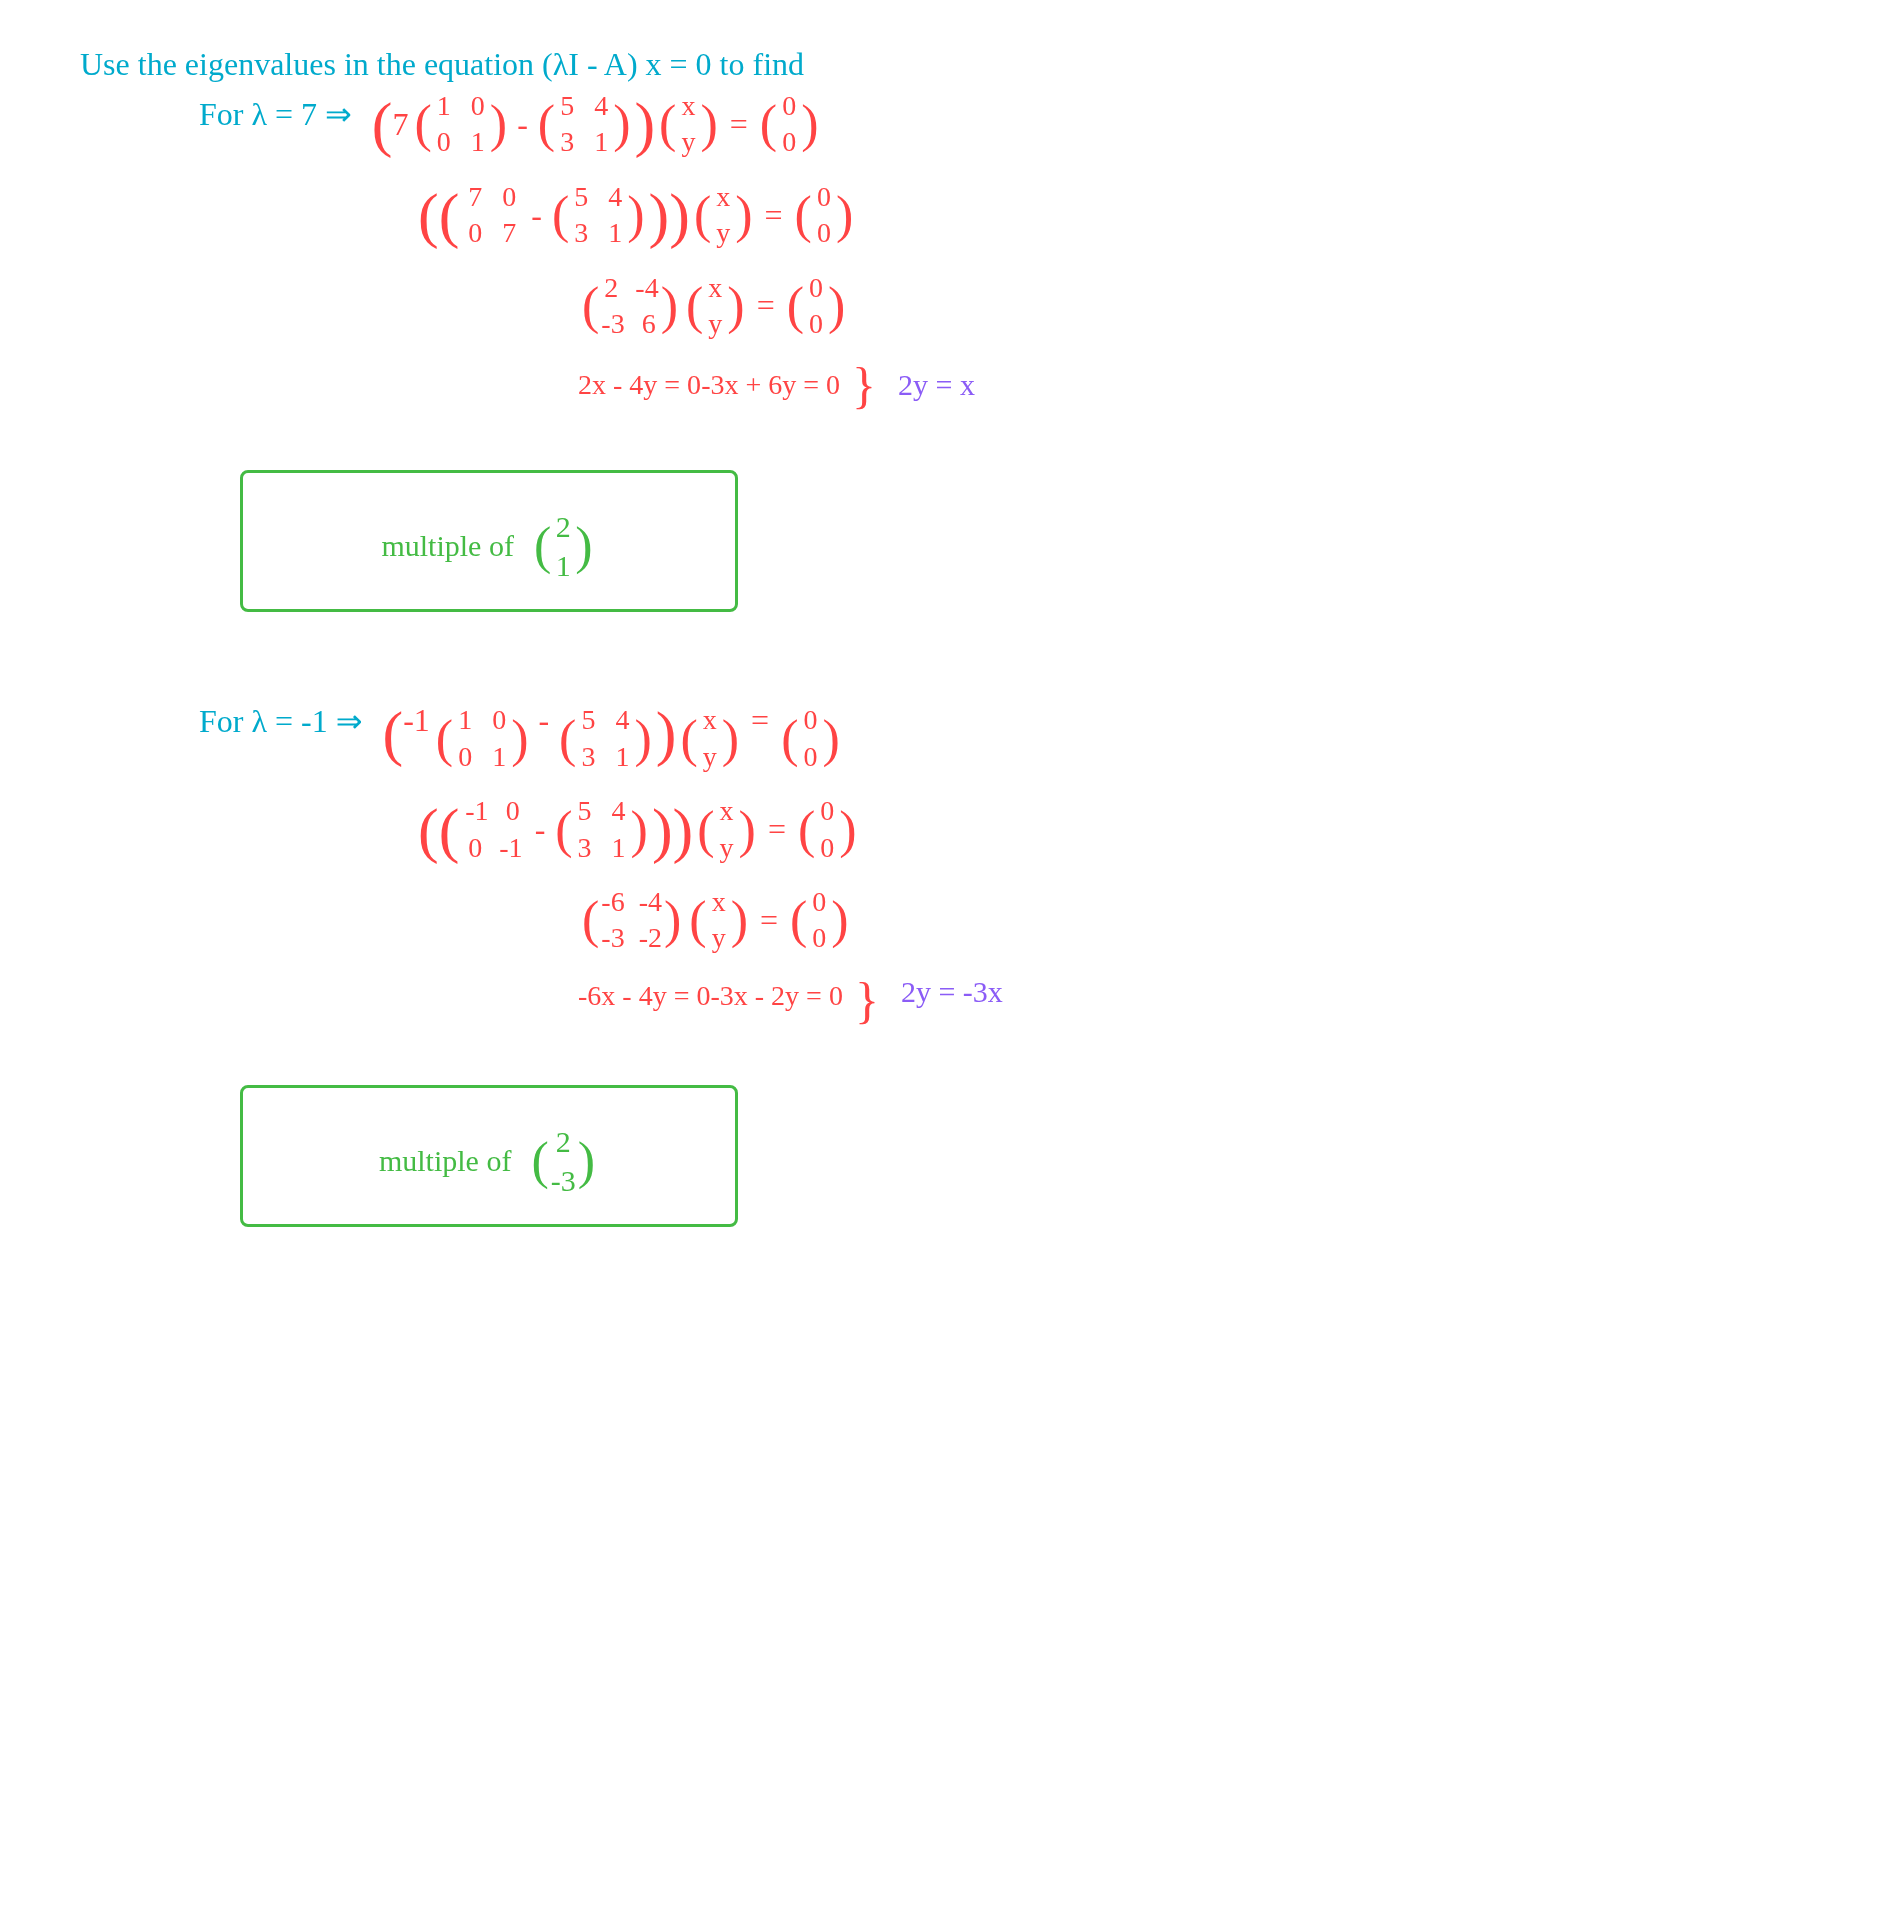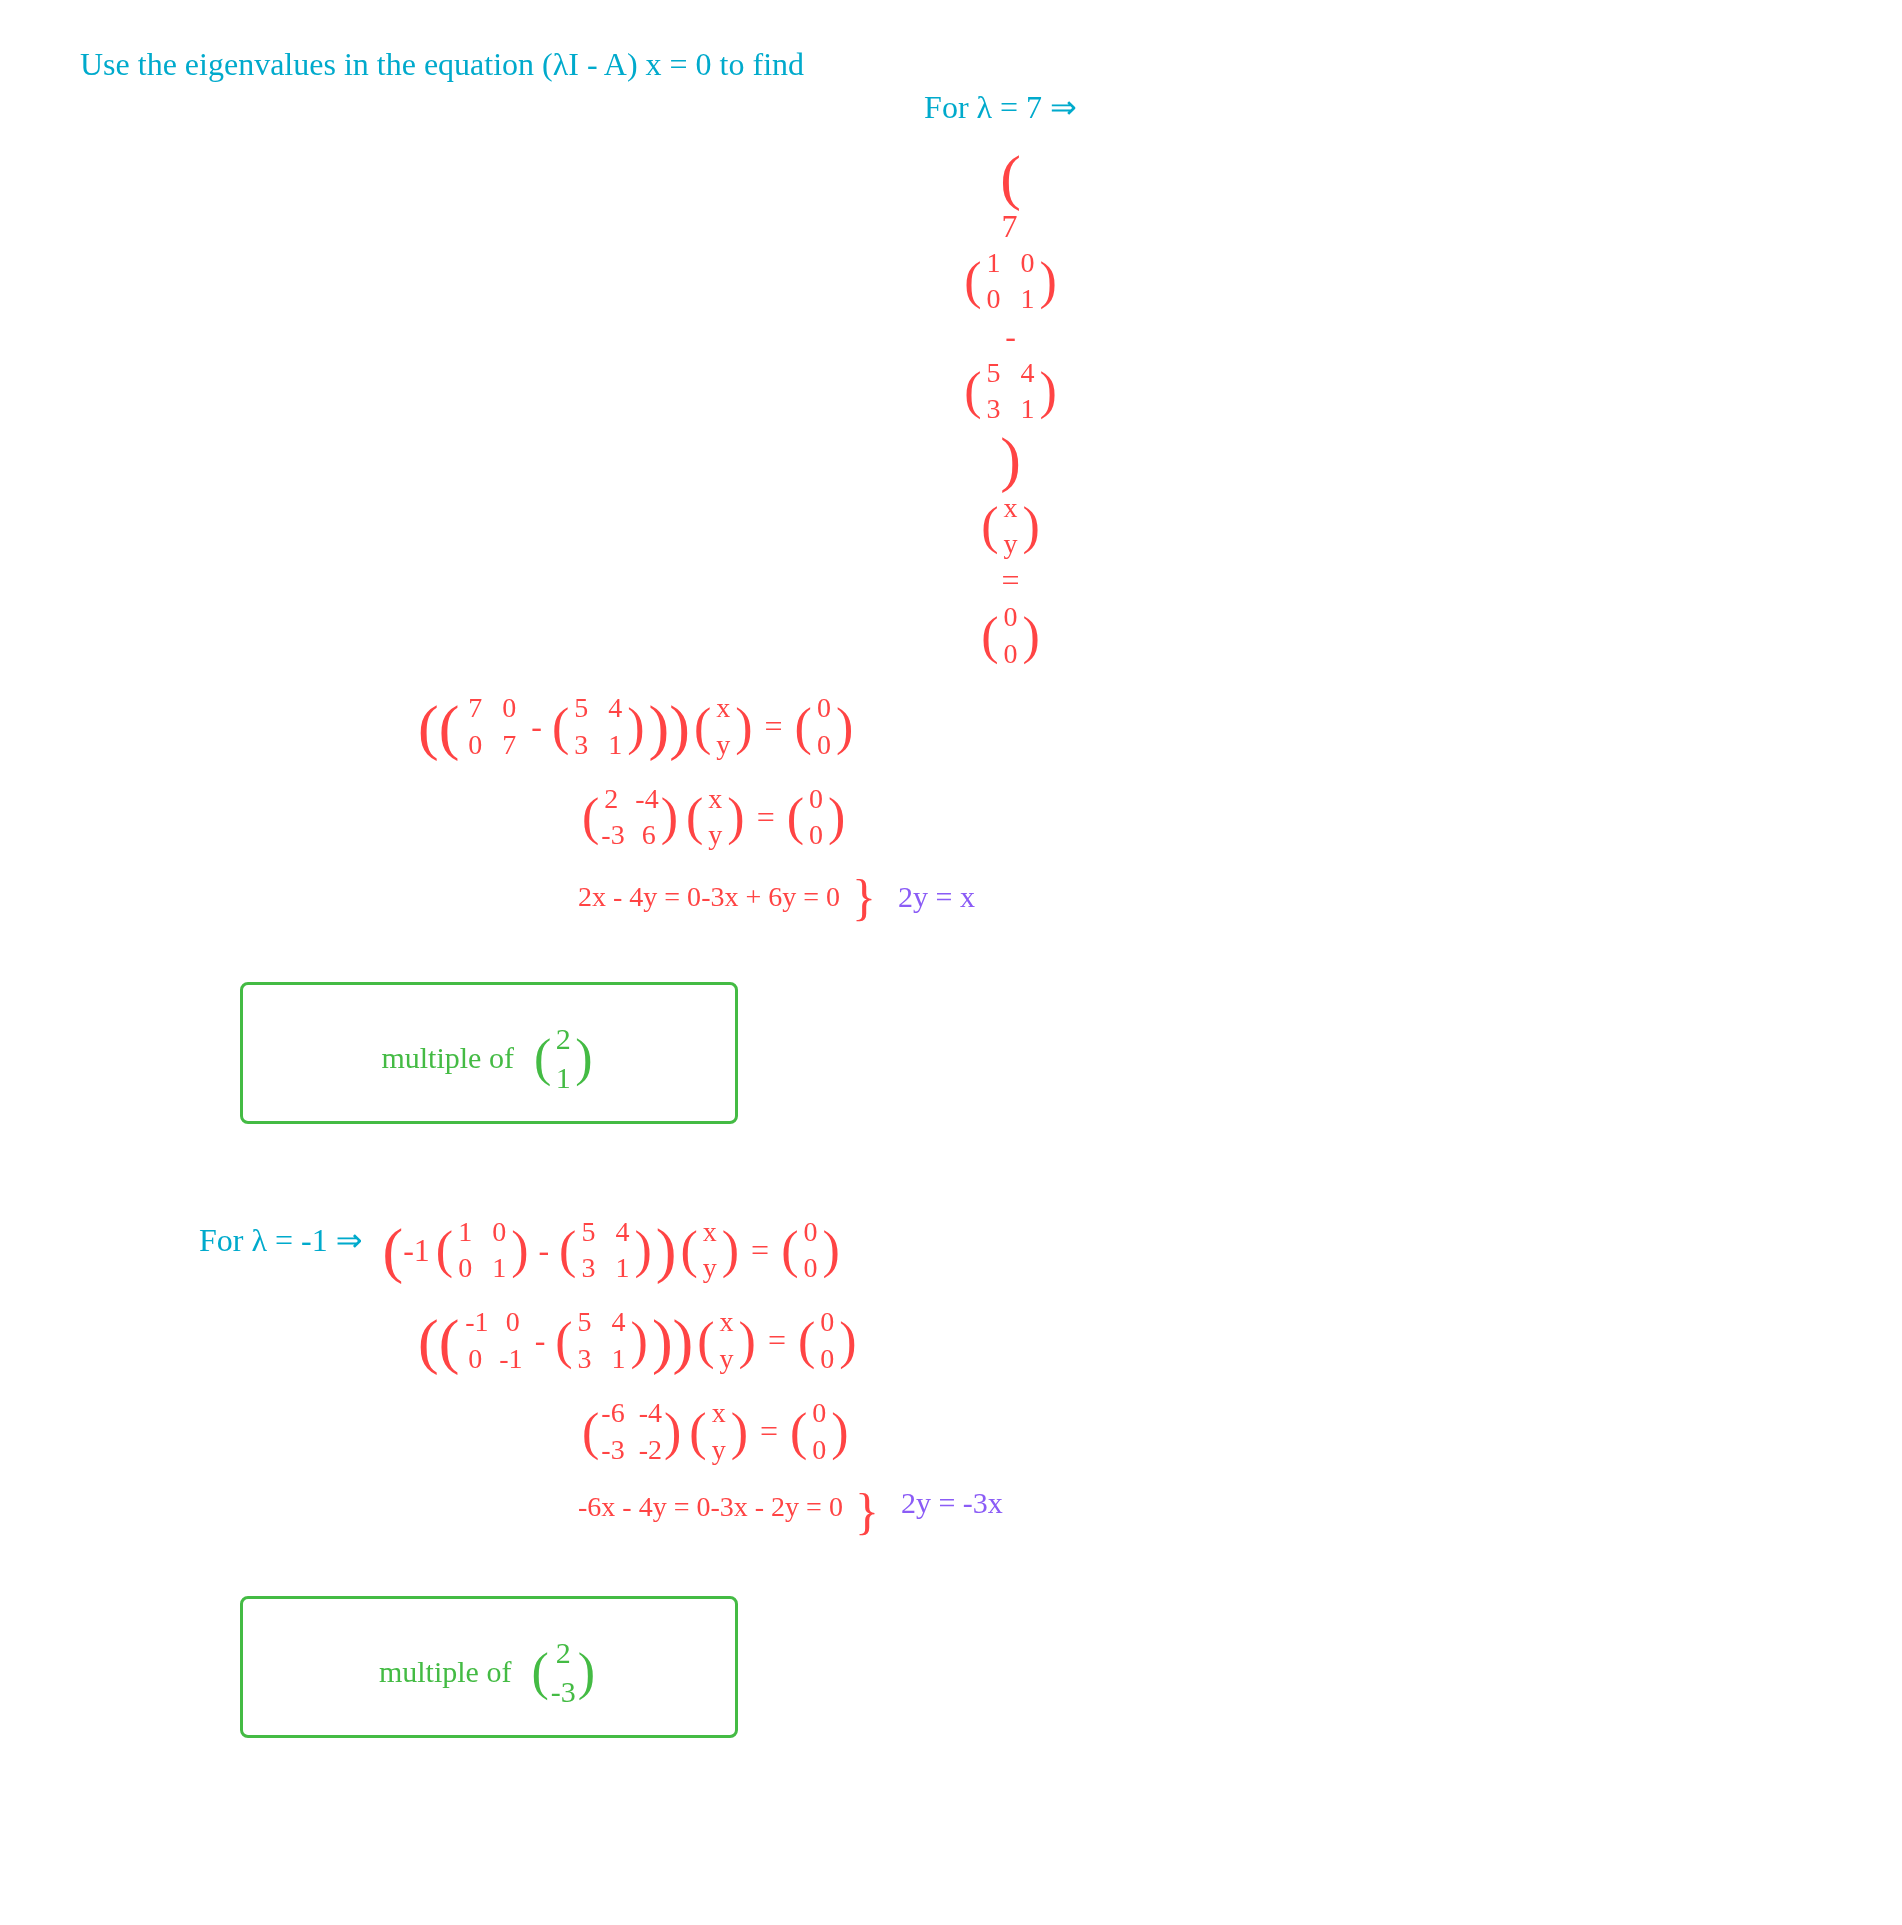--- a/index.html
+++ b/index.html
@@ -139,21 +139,21 @@
   </style>
 </head>
 <body>
 
 <div>
   <div class="intro-text">Use the eigenvalues in the equation  (λI - A)  x = 0  to find</div>
 </div>
 
 <div class="section">
 
-  <div style="display:flex; align-items:center; margin-bottom:18px; padding-left:119px;flex-direction:column;">
+  <div style="display:flex; align-items:center; margin-bottom:18px; padding-left:119px;">
     <span class="for-lambda" style="margin-right:20px;">For λ = 7  ⇒</span>
 
     <span class="big-bracket">(</span>
     <span class="scalar">7</span>
 
     <span class="matrix-wrap">
       <span class="matrix-bracket-left">(</span>
       <span class="matrix-inner">
         <span class="matrix-row">
           <span class="matrix-cell">1</span>
@@ -349,21 +349,21 @@
           </span>
           <span style="color:#44bb44; font-size:52px; line-height:1;">)</span>
         </span>
       </div>
     </div>
   </div>
 </div>
 
 <div class="section" style="margin-top:60px;">
 
-  <div style="display:flex; align-items:center; margin-bottom:18px; padding-left:119px;">
+  <div style="display:flex; align-items:flex-start; margin-bottom:18px; padding-left:119px;">
     <span class="for-lambda" style="margin-right:20px;">For λ = -1  ⇒</span>
 
     <span class="big-bracket">(</span>
     <span class="scalar">-1</span>
 
     <span class="matrix-wrap">
       <span class="matrix-bracket-left">(</span>
       <span class="matrix-inner">
         <span class="matrix-row">
           <span class="matrix-cell">1</span>

